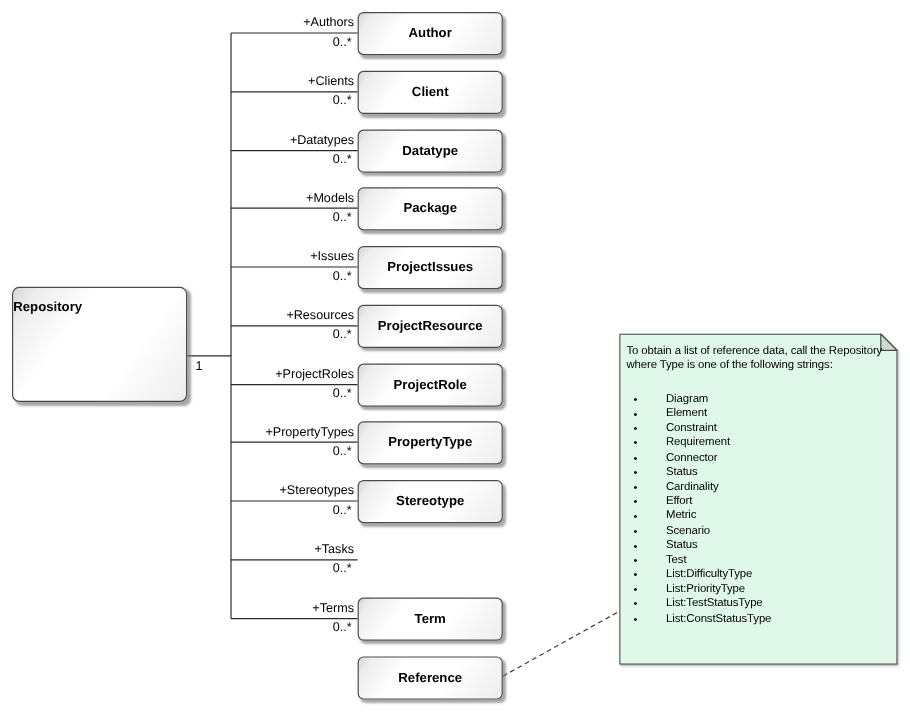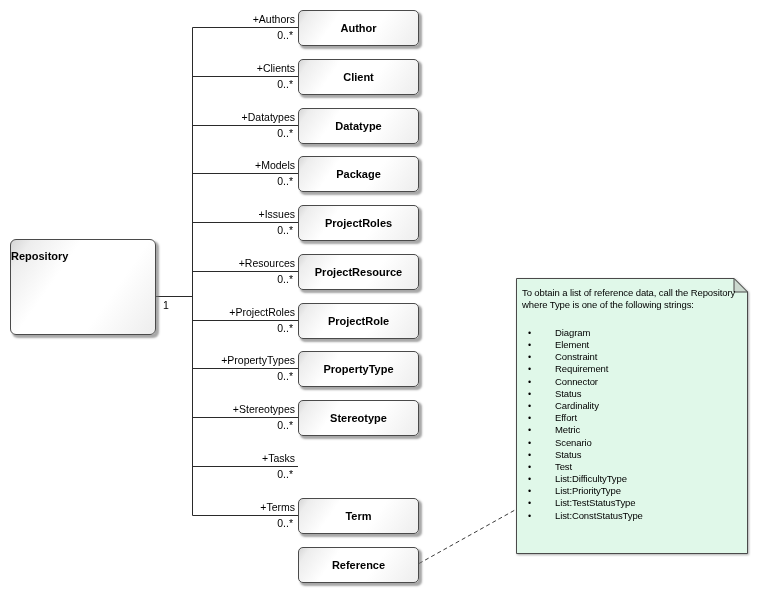--- a/index.html
+++ b/index.html
@@ -75,21 +75,21 @@
   <div class="cls" style="top:59px">
       <span>Client</span>
     </div>
   <div class="cls" style="top:108px">
       <span>Datatype</span>
     </div>
   <div class="cls" style="top:156px">
       <span>Package</span>
     </div>
   <div class="cls" style="top:205px">
-      <span>ProjectRoles</span>
+      <span>ProjectIssues</span>
     </div>
   <div class="cls" style="top:254px">
       <span>ProjectResource</span>
     </div>
   <div class="cls" style="top:303px">
       <span>ProjectRole</span>
     </div>
   <div class="cls" style="top:351px">
       <span>PropertyType</span>
     </div>

